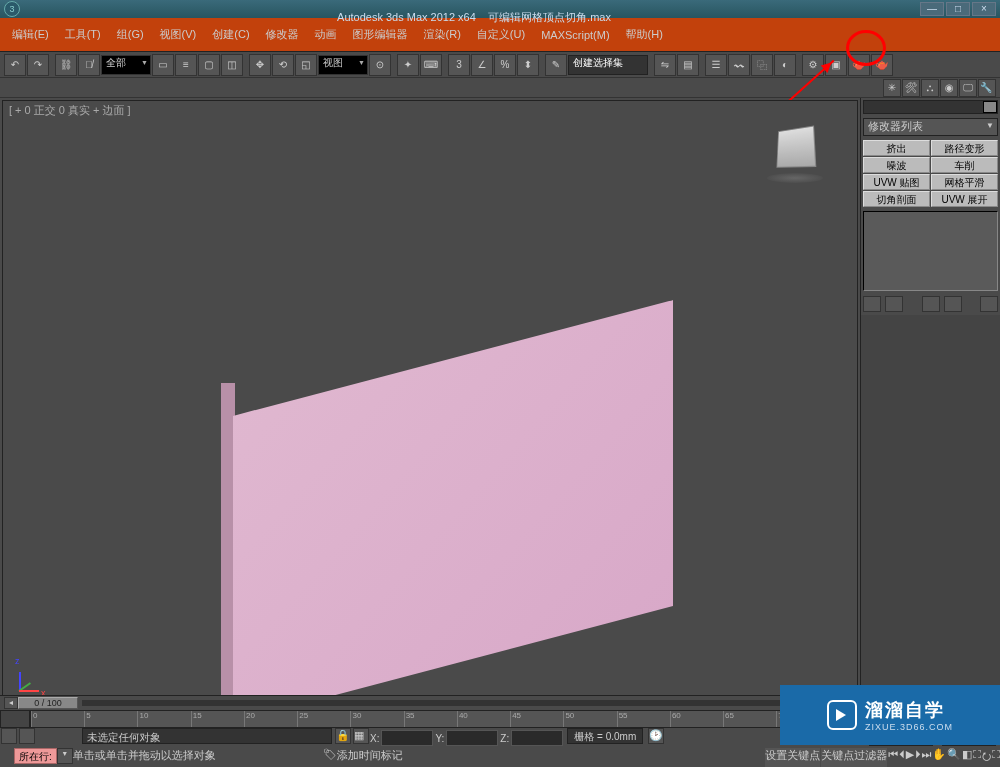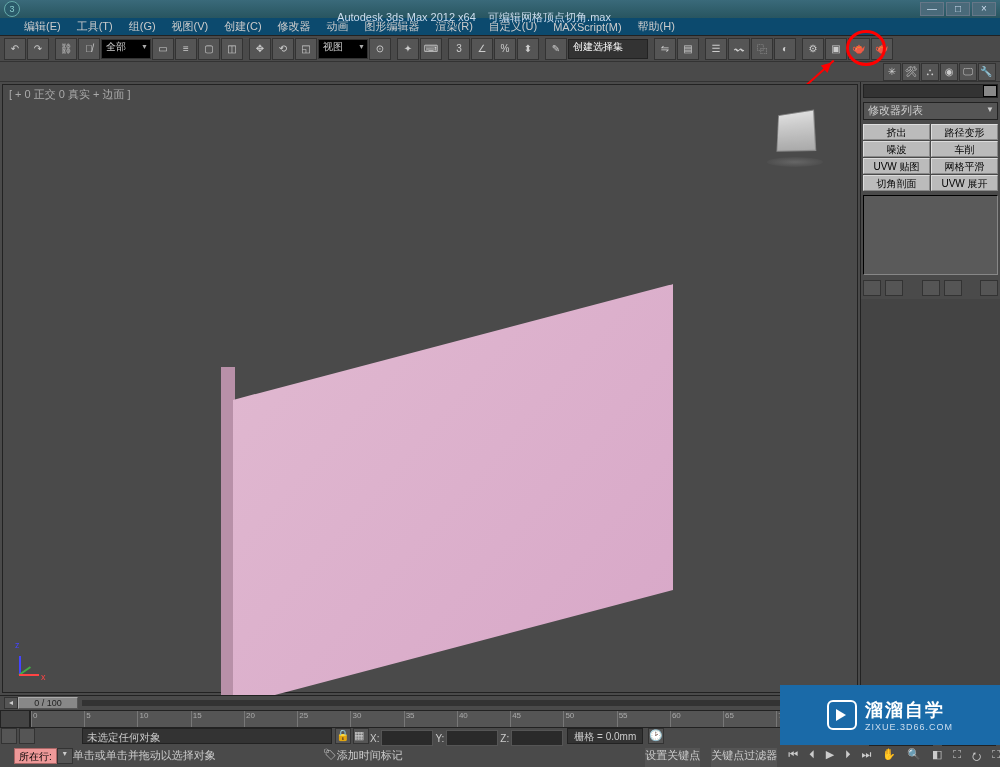--- a/index.html
+++ b/index.html
@@ -6,21 +6,21 @@
 body { background: #4a4a4a; width: 1000px; height: 767px; overflow: hidden; position: relative; color: #ccc; }
 
 
 .titlebar { height: 18px; background: linear-gradient(#3a6a7a, #285560); display: flex; align-items: center; padding: 0 4px; }
 .titlebar .logo { width: 16px; height: 16px; background: #2a5a6a; border-radius: 50%; border: 1px solid #6aa; margin-right: 8px; display:flex; align-items:center; justify-content:center; color:#8cc; font-size:9px;}
 .titlebar .title { flex: 1; text-align: center; color: #cde; font-size: 11px; margin-top: 16px; }
 .titlebar .winbtns { display: flex; gap: 2px; }
 .titlebar .winbtns > div { width: 24px; height: 14px; background: #4a6a7a; border: 1px solid #678; text-align:center; line-height:12px; color:#cde; font-size:10px;}
 
 
-.menubar { height: 18px; background: #0c4a6e; border-bottom: 1px solid #222; display: flex; align-items: center; padding-left: 16px; }
+.menubar { height: 34px; background: #c2410c; border-bottom: 1px solid #222; display: flex; align-items: center; padding-left: 4px; }
 .menubar span { padding: 0 8px; color: #ccc; font-size: 11px; cursor: default; }
 
 
 .maintoolbar { height: 26px; background: #4a4a4a; border-bottom: 1px solid #333; display: flex; align-items: center; padding: 0 4px; gap: 1px; position: relative; }
 .tb-btn { width: 22px; height: 22px; background: #555; border: 1px solid #333; display: flex; align-items: center; justify-content: center; color: #ccc; font-size: 10px; }
 .tb-sep { width: 4px; }
 .tb-select { height: 20px; background: #000000; border: 1px solid #333; color: #ccc; font-size: 10px; padding: 0 14px 0 4px; position:relative; }
 .tb-select::after { content:"▼"; position:absolute; right:2px; top:3px; font-size:7px; color:#aaa;}
 .tb-input { height: 20px; background: #333; border: 1px solid #222; color: #fff; font-size: 10px; padding: 0 4px; }
 
@@ -296,21 +296,21 @@
   </div>
 
   <div class="status-row2">
     <div style="width:14px"></div>
     <div class="tag">所在行:</div>
     <div class="dd">▾</div>
     <div style="width:6 px"></div>
     <div class="prompt" style="flex:0 0 250px">单击或单击并拖动以选择对象</div>
     <div class="lock">🏷</div>
     <div class="prompt" style="flex:0 0 100px">添加时间标记</div>
-    <div class="right" style="margin-left:auto; display:flex; gap:11px;">
+    <div class="right" style="margin-left:auto; display:flex; gap:1px;">
       <div class="gridbox" style="background:#555">设置关键点</div>
       <div class="gridbox" style="background:#555">关键点过滤器</div>
       <div class="lock">⏮</div>
       <div class="lock">⏴</div>
       <div class="lock">▶</div>
       <div class="lock">⏵</div>
       <div class="lock">⏭</div>
       <div class="lock">✋</div>
       <div class="lock">🔍</div>
       <div class="lock">◧</div>

